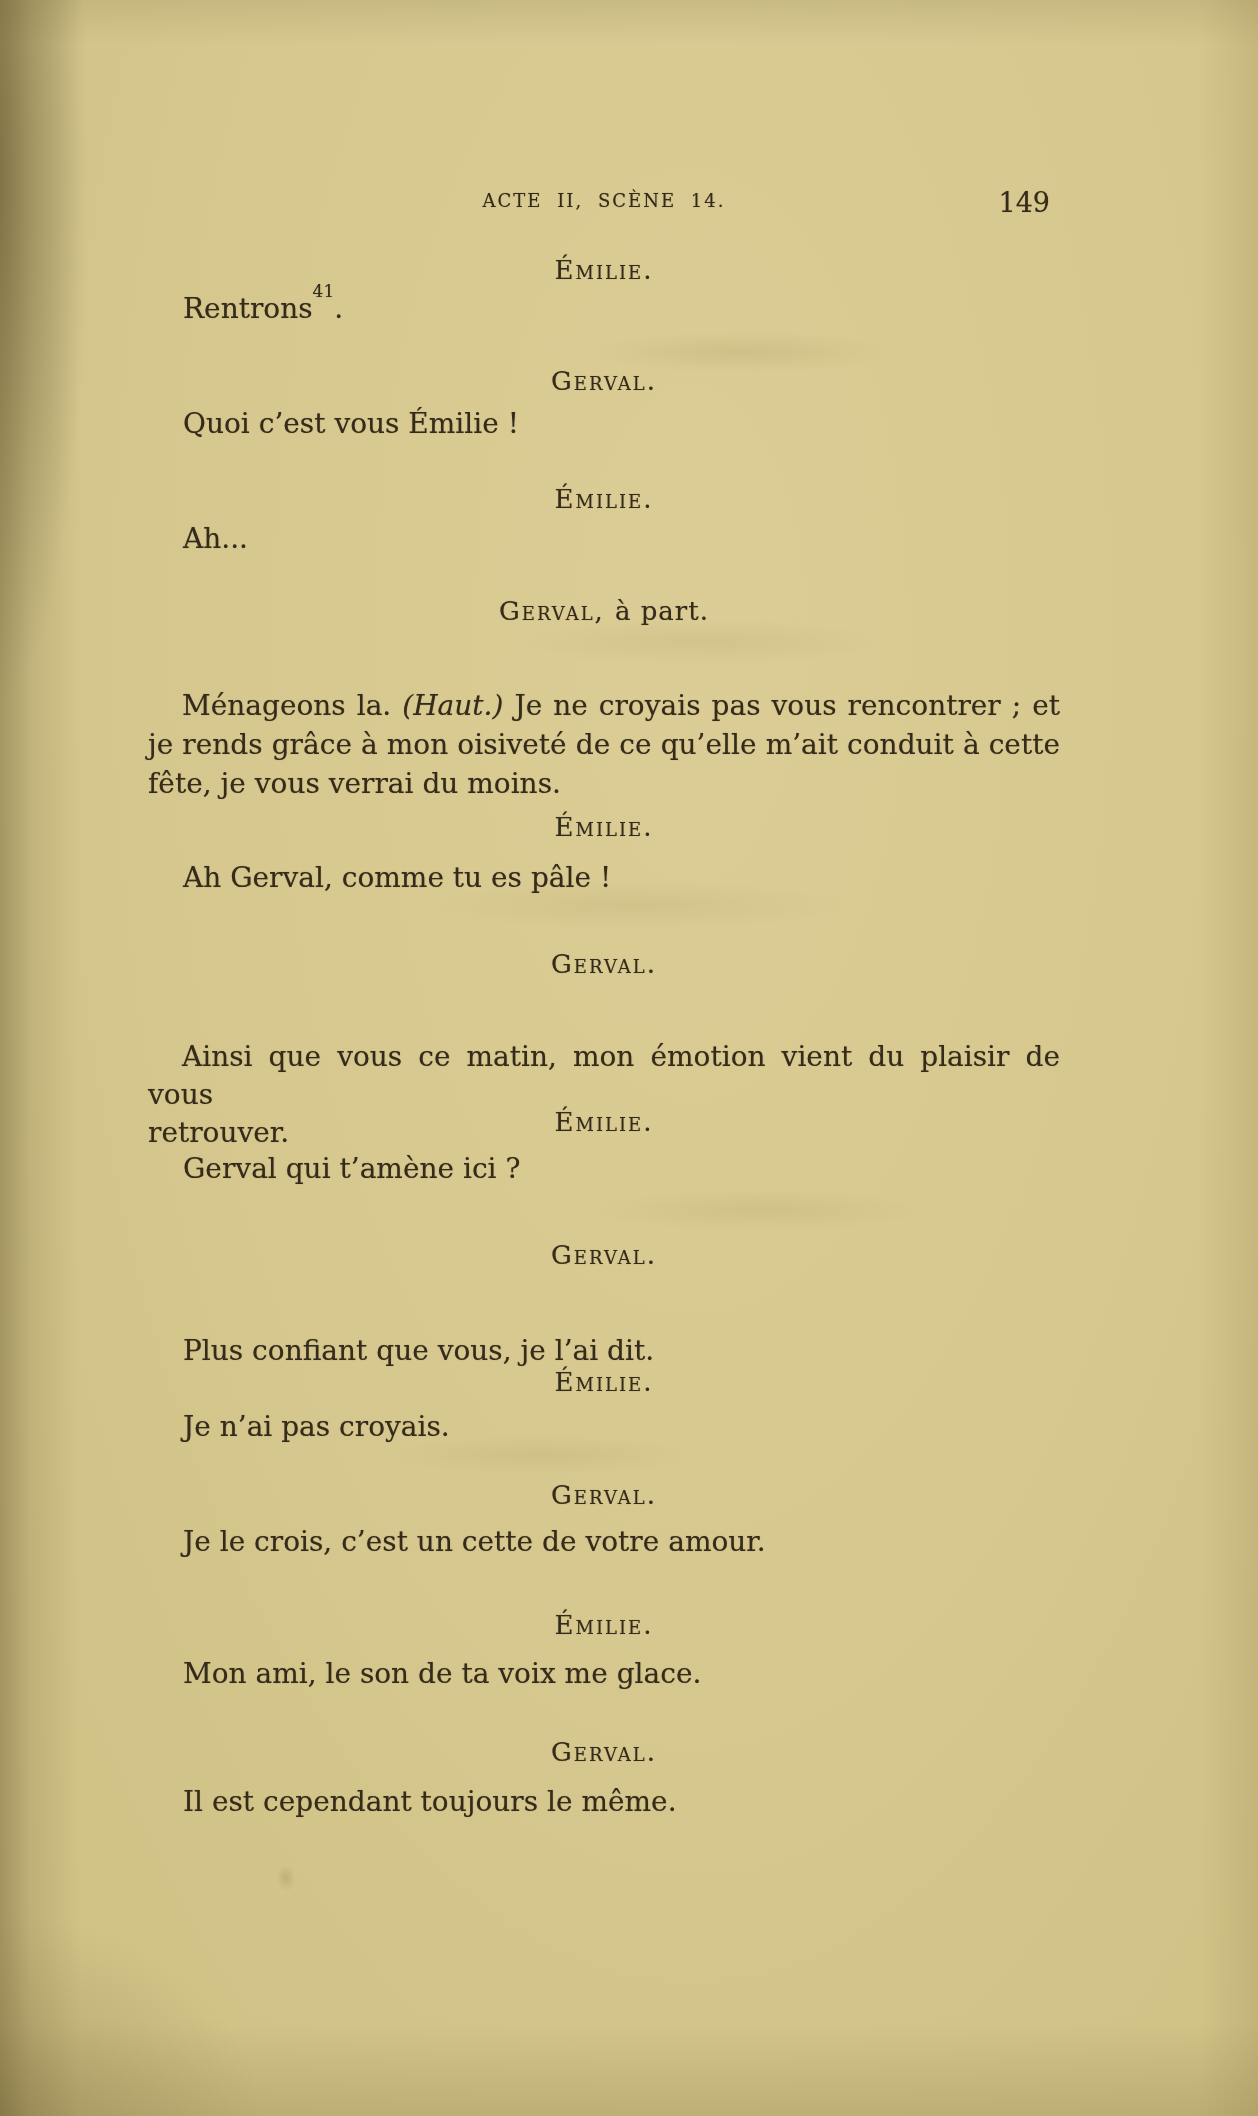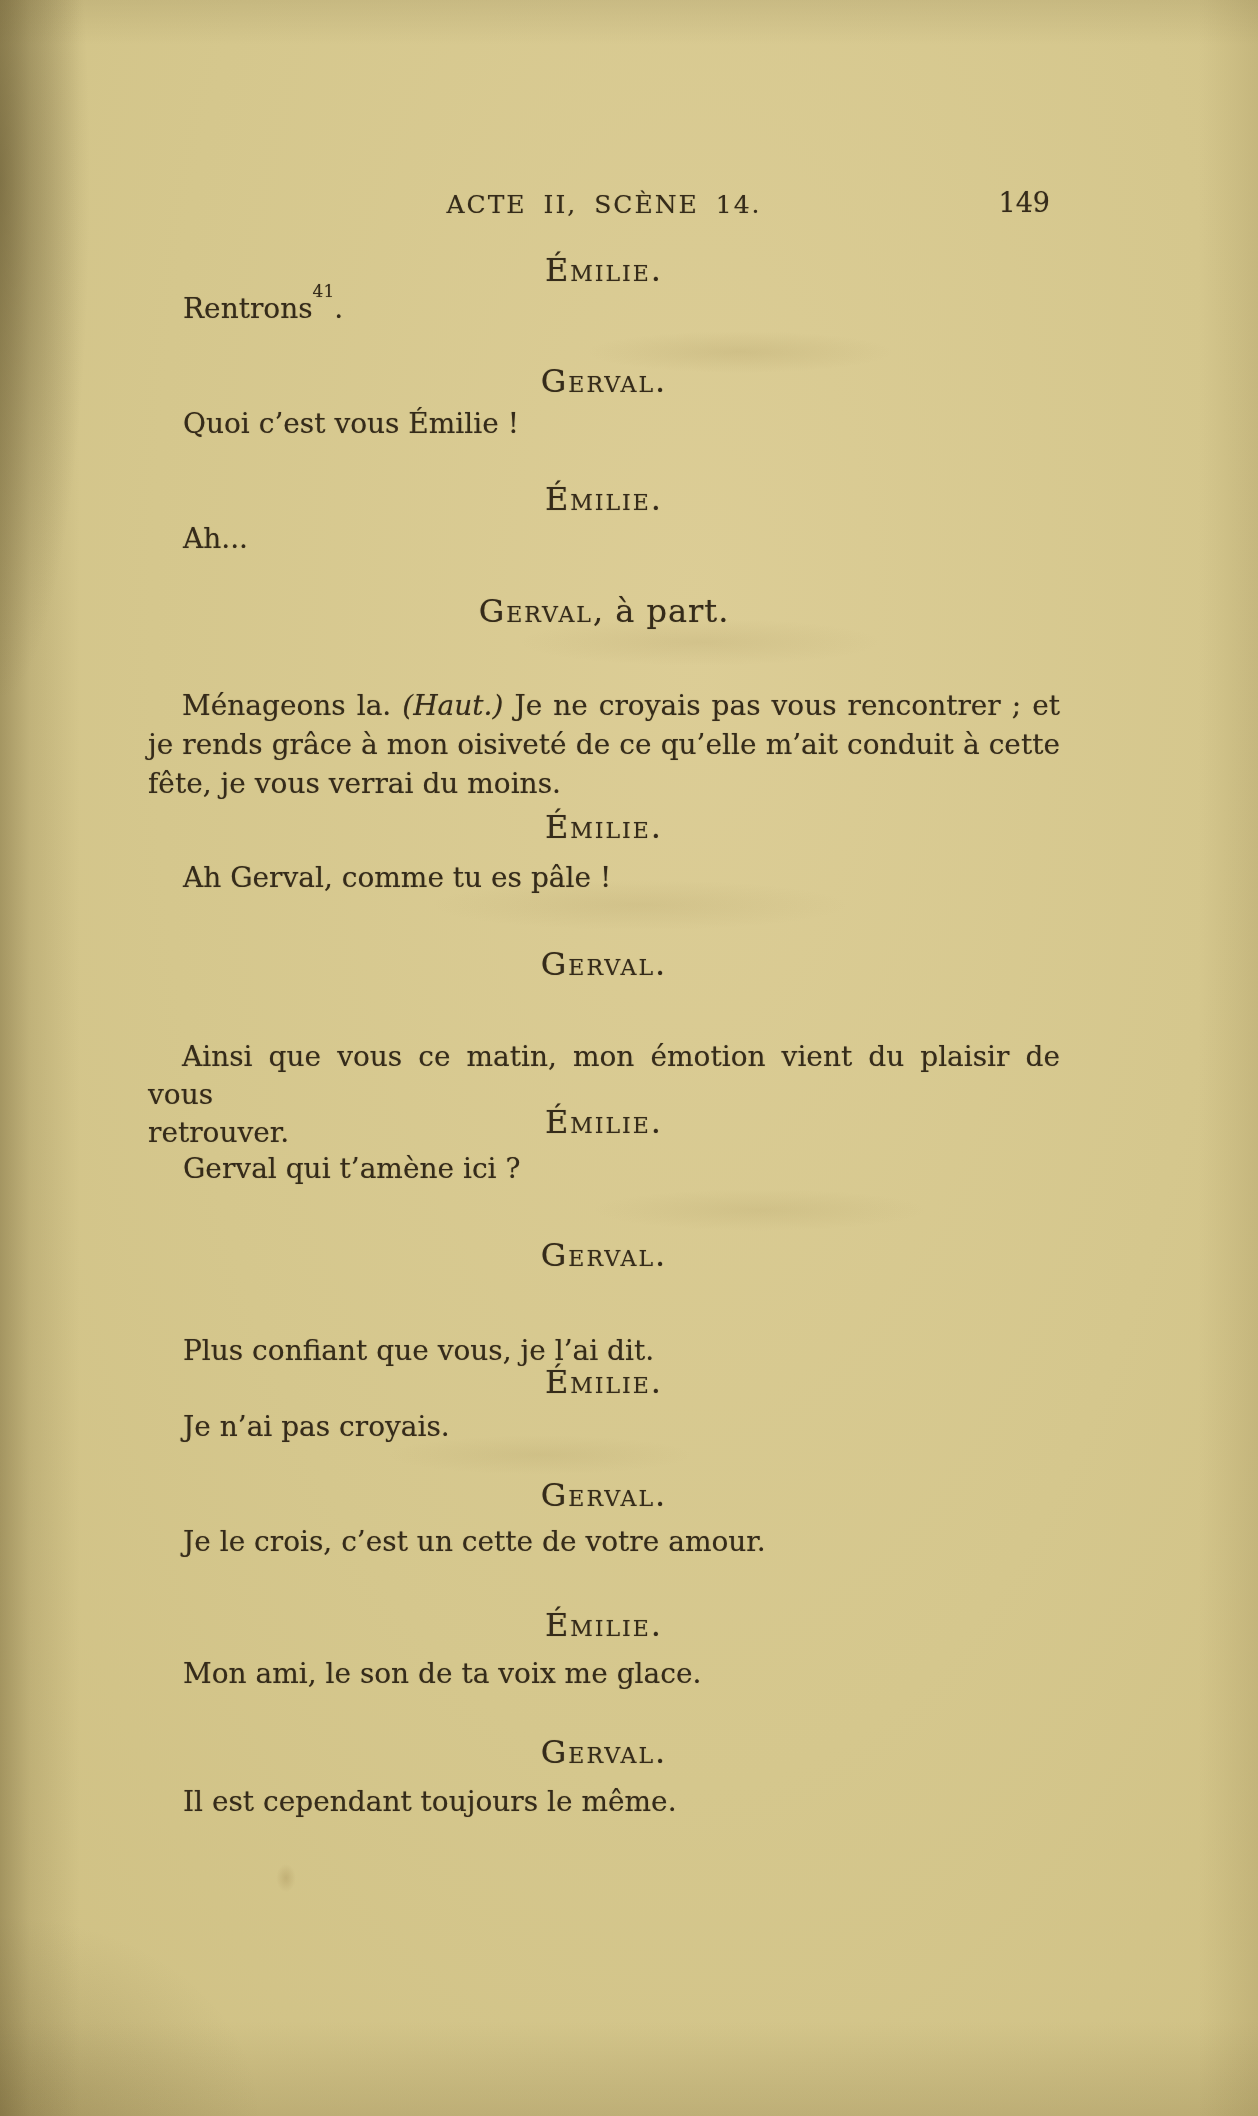--- a/index.html
+++ b/index.html
@@ -25,29 +25,29 @@
       radial-gradient(300px 36px at 640px 905px, rgba(140,118,62,0.11), rgba(140,118,62,0) 70%),
       radial-gradient(240px 30px at 760px 1210px, rgba(140,118,62,0.11), rgba(140,118,62,0) 70%),
       radial-gradient(220px 28px at 540px 1455px, rgba(140,118,62,0.10), rgba(140,118,62,0) 70%),
       radial-gradient(14px 20px at 286px 1878px, rgba(150,125,70,0.28), rgba(150,125,70,0) 70%),
       
       radial-gradient(ellipse at 55% 30%, #dccd96 0%, #d5c78d 55%, #cfc083 100%);
   }
   .txt { text-shadow: 0 0 1px rgba(54,45,25,0.45); }
   .header-row {
     position: absolute; top: 190px; left: 148px; width: 912px;
-    text-align: center; font-size: 25px; letter-spacing: 2px; word-spacing: 7px;
+    text-align: center; font-size: 18px; letter-spacing: 2px; word-spacing: 7px;
     white-space: nowrap;
   }
   .page-num {
     position: absolute; top: 187px; right: 208px; font-size: 27px;
   }
   .speaker {
     position: absolute; left: 148px; width: 912px; text-align: center;
-    font-size: 32px; line-height: 26px; font-variant: small-caps; letter-spacing: 2px;
+    font-size: 26px; line-height: 26px; font-variant: small-caps; letter-spacing: 2px;
     white-space: nowrap;
   }
   .speaker .dir { font-variant: normal; margin-left: 10px; letter-spacing: 1px; }
   .dline {
     position: absolute; left: 183px; font-size: 28px; line-height: 30px; white-space: nowrap;
   }
   .dline sup { font-size: 17px; position: relative; top: -11px; line-height: 0; }
   .para {
     position: absolute; left: 148px; width: 912px; font-size: 28px;
   }

